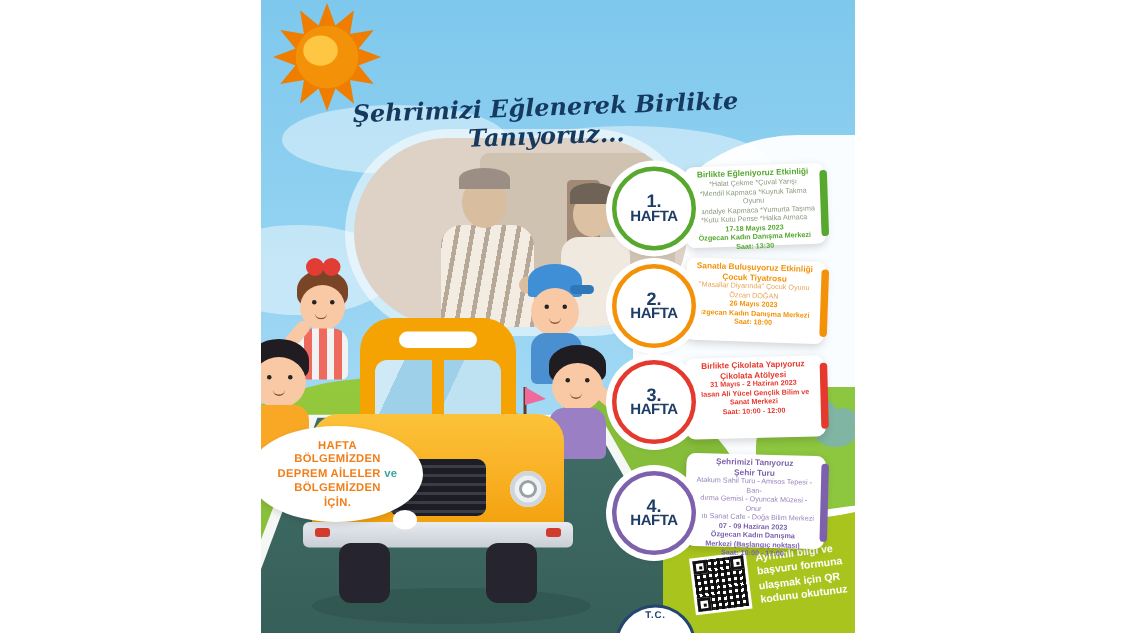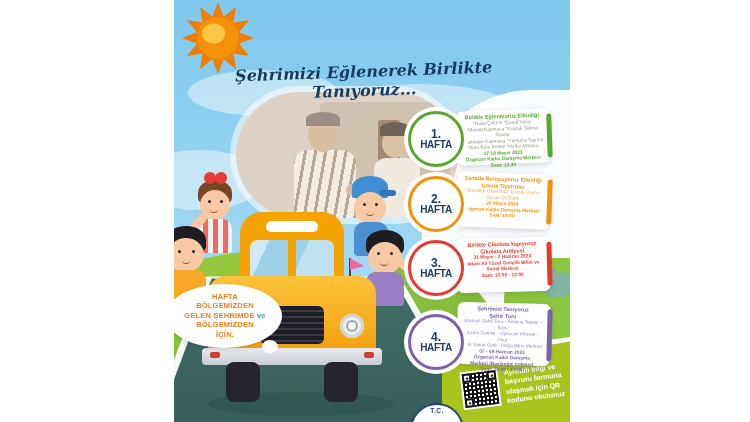--- a/index.html
+++ b/index.html
@@ -199,21 +199,21 @@
     <div class="reflector" style="left:190px;"></div>
     <div class="wheel" style="left:52px;"></div>
     <div class="wheel" style="left:150px;"></div>
   </div>
 
   <div class="bubble"></div>
   <div class="bubble-tail"></div>
   <div class="bubble-txt">
     <div>HAFTA</div>
     <div>BÖLGEMİZDEN</div>
-    <div><span>GELEN ŞEHRİMDE</span> <span class="ve">ve</span></div>
+    <div><span>DEPREM AİLELER</span> <span class="ve">ve</span></div>
     <div>BÖLGEMİZDEN</div>
     <div>İÇİN.</div>
   </div>
 
   <svg class="sun" viewBox="0 0 100 100">
     <g fill="#ef7d00">
       <g id="r">
             <polygon points="50,0 59,24 41,24"></polygon>
           </g>
       <polygon points="50,0 59,24 41,24" transform="rotate(30 50 50)"></polygon>

